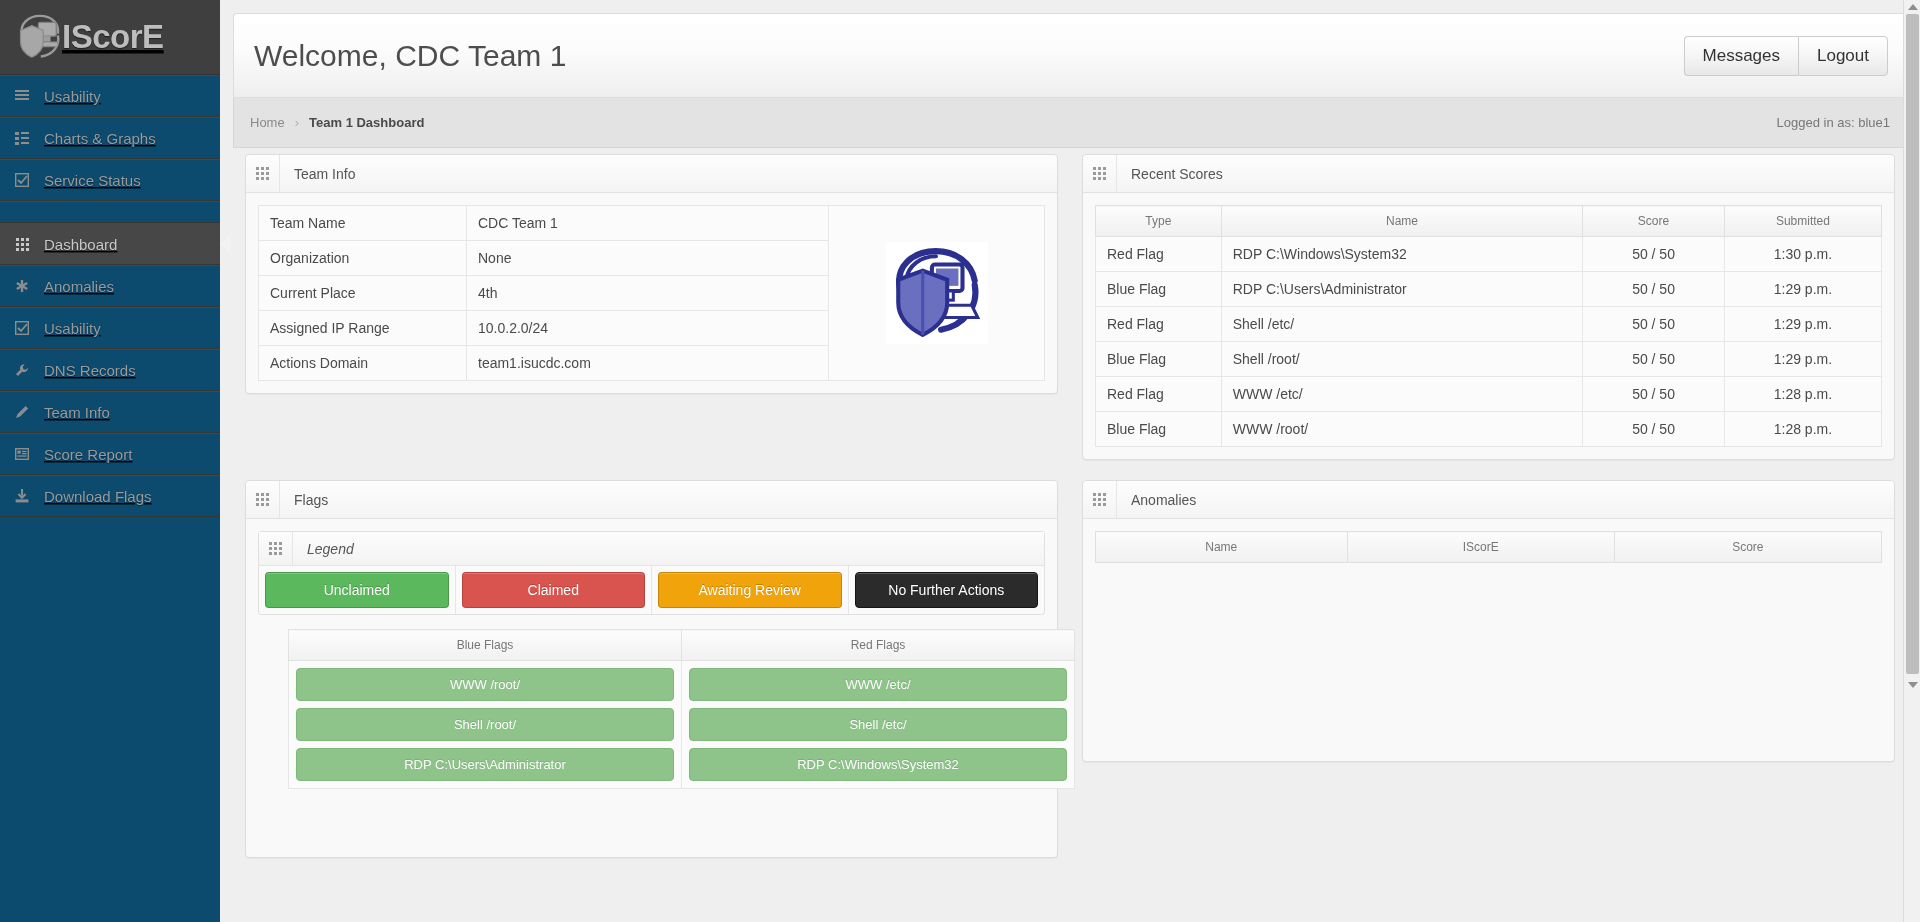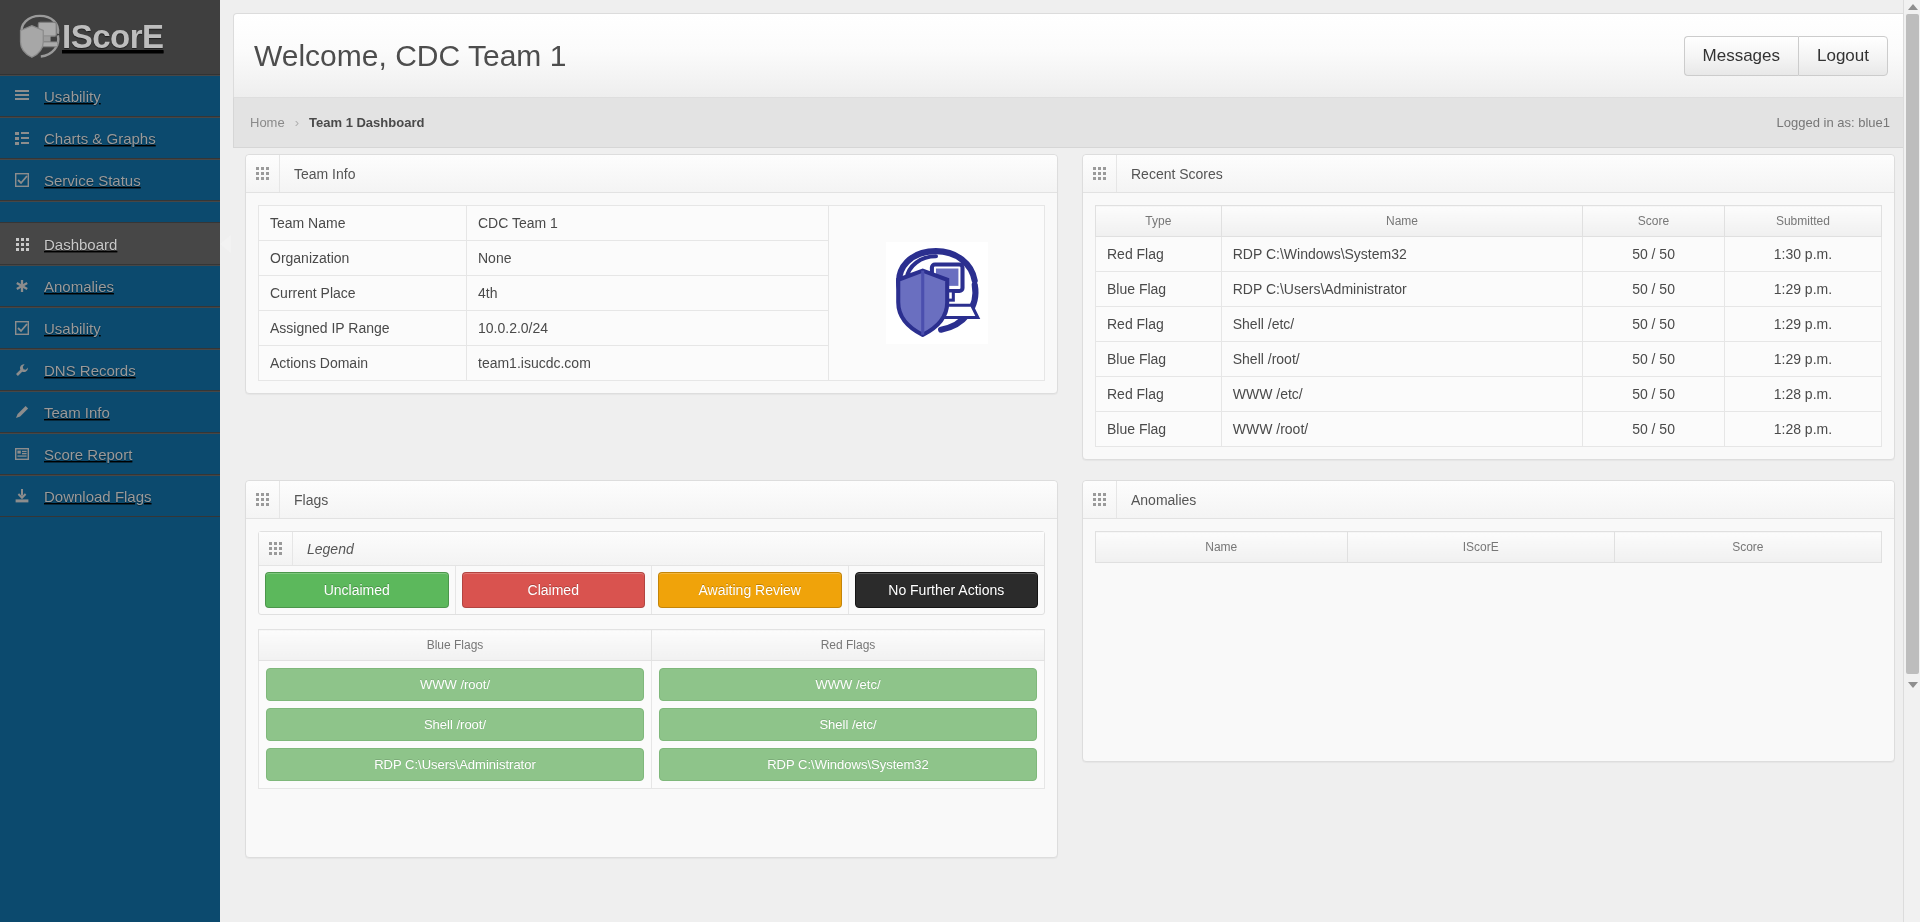--- a/index.html
+++ b/index.html
@@ -216,21 +216,21 @@
     font-size: 14px;
     padding: 9px 4px;
     border-radius: 4px;
     border: 1px solid rgba(0,0,0,.18);
     text-shadow: 0 -1px 0 rgba(0,0,0,.22);
     cursor: pointer;
     box-shadow: inset 0 1px 0 rgba(255,255,255,.22);
   }
 
   
-  .flags-table { width: 100%; border-collapse: collapse; }
+  .flags-table { width: 100%; border-collapse: collapse; margin-left: 30px; }
   .flags-table th {
     font-weight: normal; font-size: 12px; color: #777;
     background: linear-gradient(to bottom, #fcfcfc 0%, #f1f1f1 100%);
     border: 1px solid #e2e2e2;
     padding: 8px 6px; text-align: center;
   }
   .flags-table td {
     border: 1px solid #e6e6e6;
     padding: 7px 7px;
     vertical-align: top;

